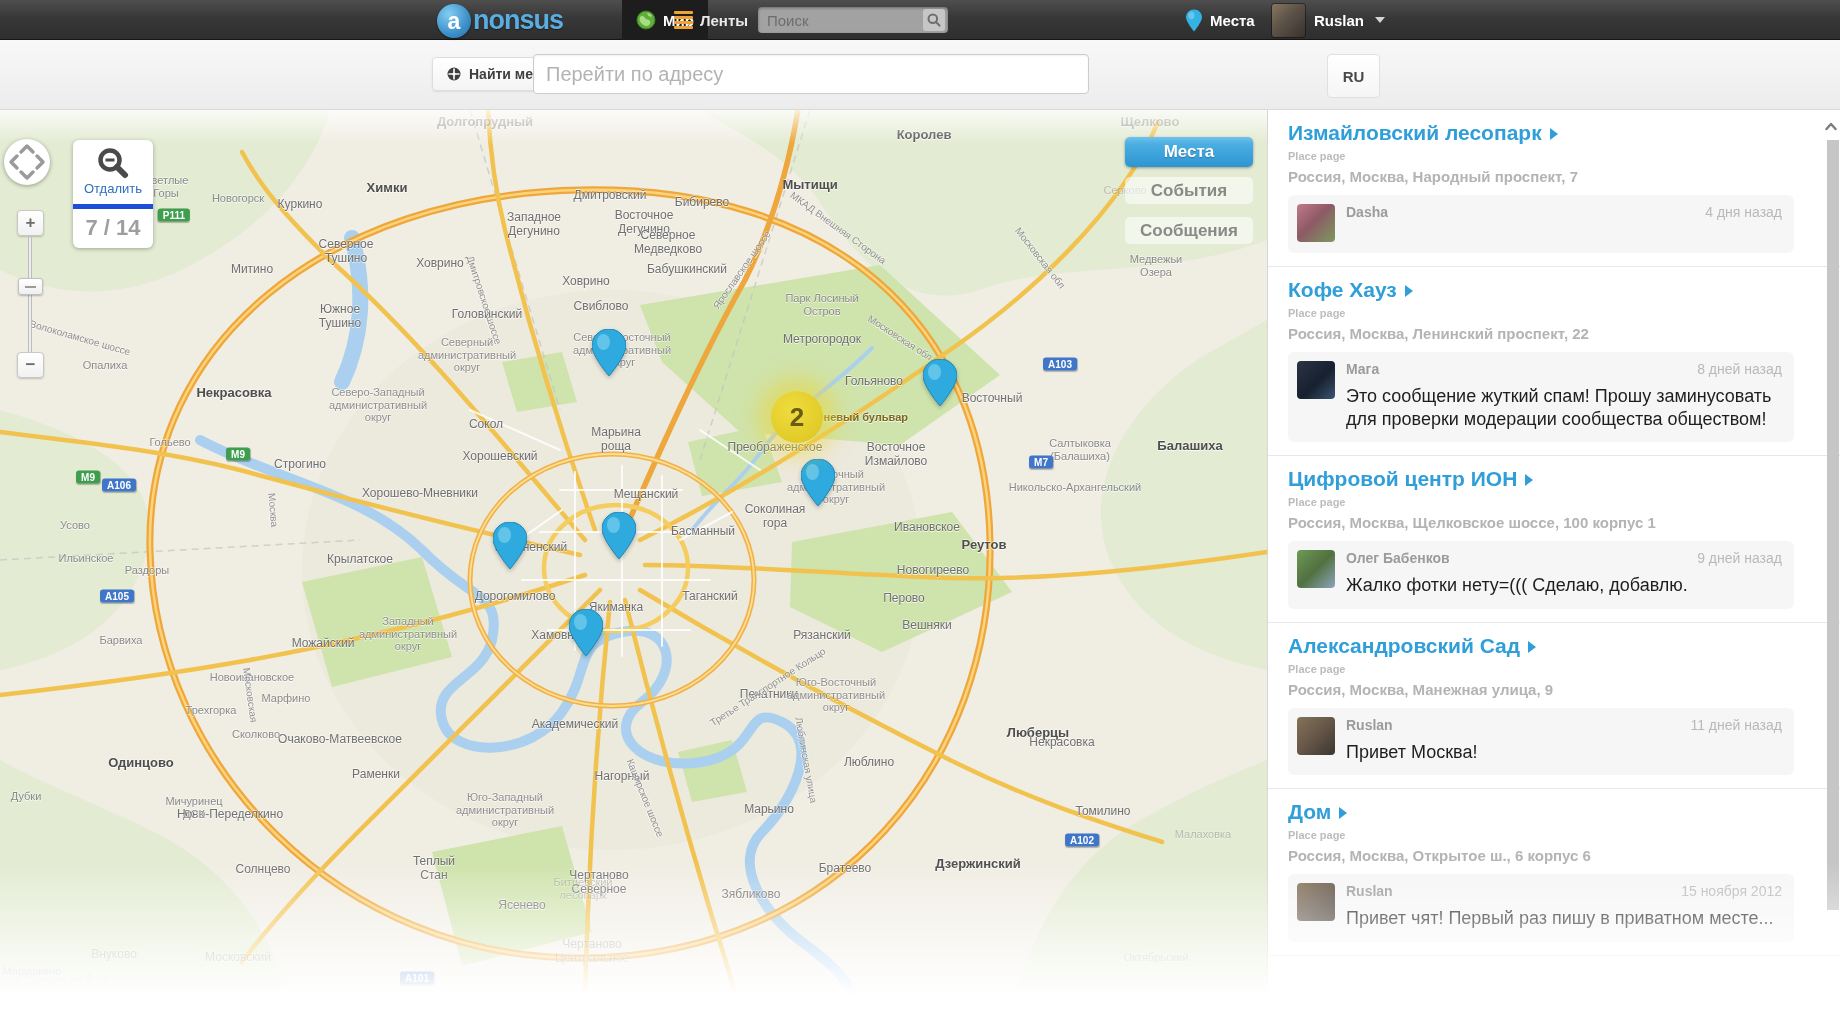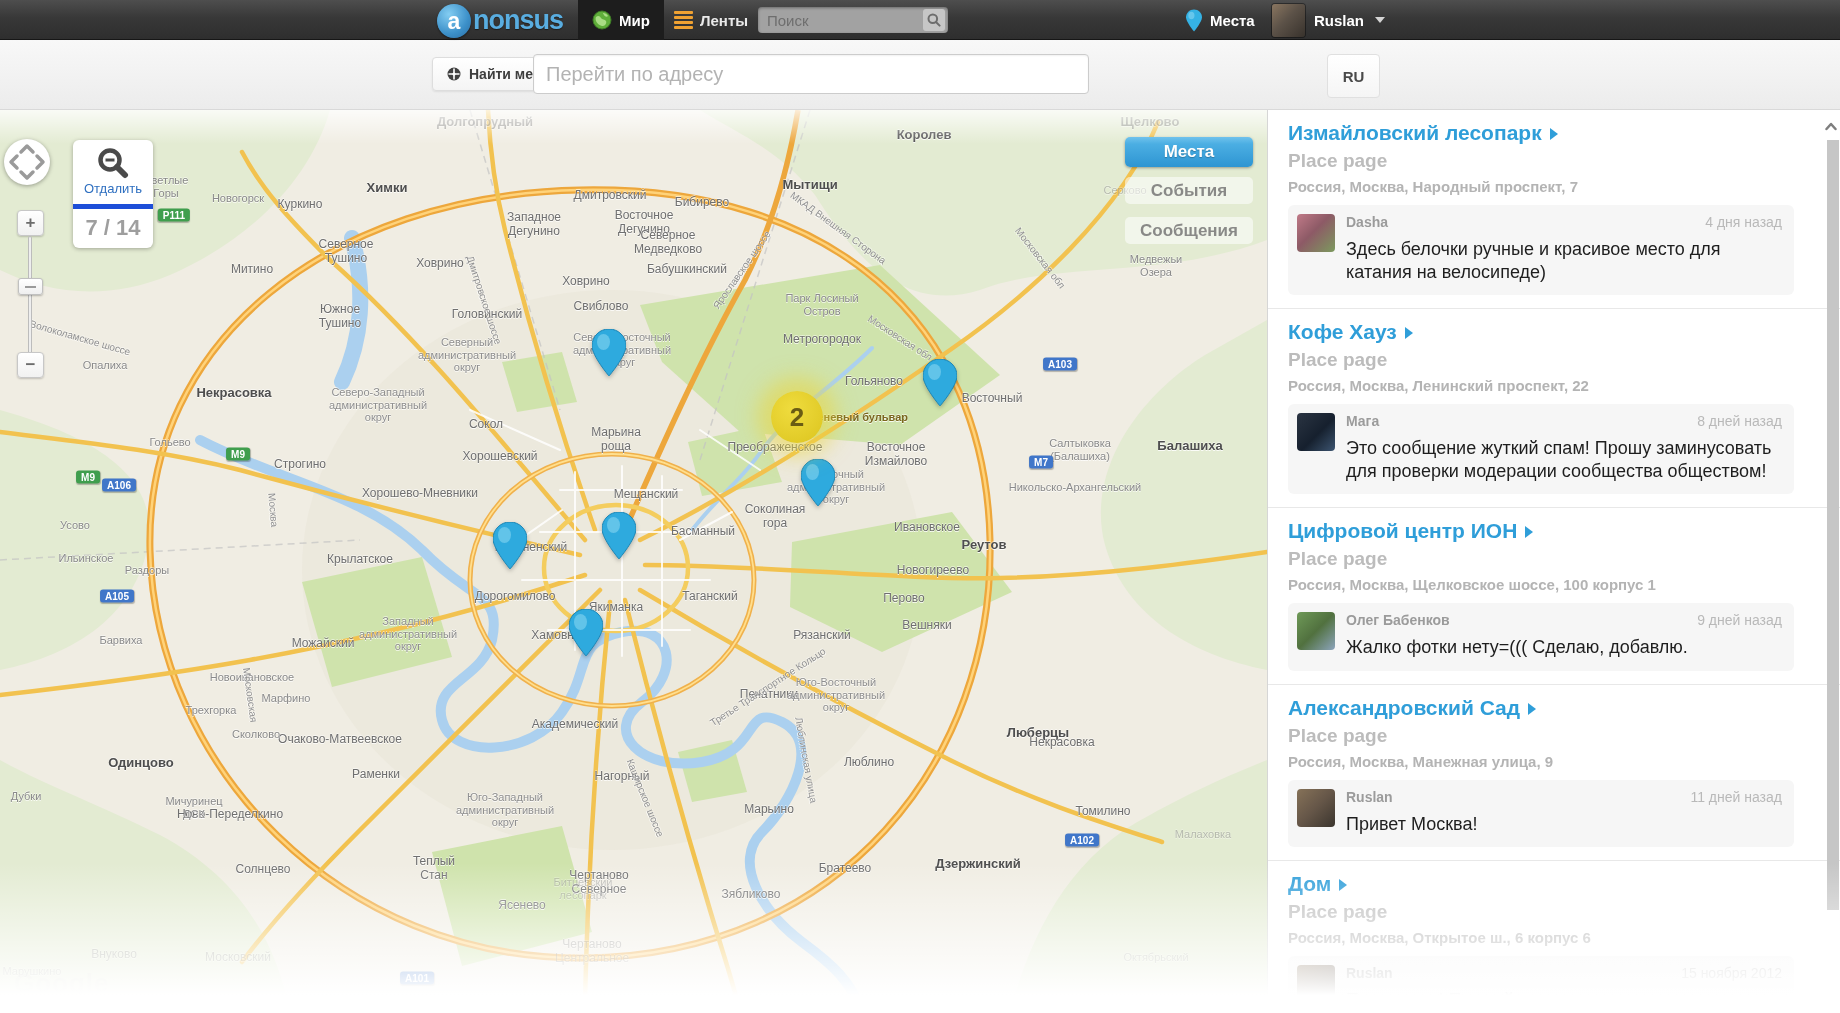--- a/index.html
+++ b/index.html
@@ -12,21 +12,21 @@
     border-bottom:1px solid #161616; z-index:100; }
   .logo { position:absolute; left:437px; top:0; height:40px; display:flex; align-items:center; cursor:pointer; }
   .logo-a { width:34px; height:34px; margin-top:2px; border-radius:50%;
     background:radial-gradient(circle at 35% 30%,#83cdf2,#3c90c9 60%,#2a6da3);
     color:#fff; font-size:23px; font-weight:bold; display:flex; align-items:center; justify-content:center;
     box-shadow:0 1px 2px rgba(0,0,0,.5); }
   .logo-rest { font-size:27px; font-weight:bold; color:#59ade0; letter-spacing:-1px; margin-left:2px;
     text-shadow:0 1px 1px rgba(0,0,0,.45); }
   .nav-tab { position:absolute; top:0; height:40px; display:flex; align-items:center; gap:7px;
     padding:0 14px; color:#e9e9e9; font-size:15px; font-weight:bold; cursor:pointer; }
-  .nav-tab.active { background:#1d1d1d; color:#fff; }
+  .nav-tab.active { background:#1d1d1d; color:#fff;margin-left:44px; }
   .tab-world { left:578px; }
   .tab-feeds { left:660px; }
   .feeds-icon { display:inline-flex; flex-direction:column; gap:2px; }
   .feeds-icon span { width:19px; height:3px; background:#f0a232; border-radius:1px; }
   .nav-search { position:absolute; left:758px; top:7px; width:190px; height:26px;
     background:#a2a2a2; border-radius:4px; border:0; padding:0 30px 0 9px; font-size:15px; color:#3c3c3c;
     box-shadow:inset 0 1px 3px rgba(0,0,0,.35); font-family:inherit; }
   .nav-search::placeholder { color:#6e6e6e; }
   .search-chip { position:absolute; left:923px; top:9px; width:22px; height:22px; background:#c6c6c6;
     border-radius:3px; display:flex; align-items:center; justify-content:center; cursor:pointer; }
@@ -114,21 +114,21 @@
   .fade-top { position:absolute; left:0; top:0; width:100%; height:34px;
     background:linear-gradient(#fff,rgba(255,255,255,0)); opacity:.8; pointer-events:none; z-index:40; }
 
   
   .sidebar { position:absolute; left:1267px; top:0; width:573px; height:903px; background:#fff;
     border-left:1px solid #d6d6d6; overflow:hidden; }
   .place { padding:11px 46px 13px 20px; border-bottom:1px solid #e8e8e8; }
   .place-title { font-size:21px; font-weight:bold; color:#2f9ed9; cursor:pointer; }
   .title-arrow { display:inline-block; width:0; height:0; border-top:6px solid transparent;
     border-bottom:6px solid transparent; border-left:8px solid #2f9ed9; margin-left:8px; }
-  .place-type { font-size:19px; font-weight:bold; color:#bcbcbc; margin-top:5px; }
+  .place-type { font-size:11px; font-weight:bold; color:#bcbcbc; margin-top:5px; }
   .place-address { font-size:15px; font-weight:bold; color:#b4b4b4; margin-top:6px; }
   .comment { position:relative; margin-top:10px; background:#f6f6f6; border-radius:6px;
     padding:9px 12px 12px 58px; min-height:58px; }
   .cavatar { position:absolute; left:9px; top:9px; width:38px; height:38px; border-radius:4px; }
   .av-dasha { background:linear-gradient(135deg,#c07a88 0%,#8d5a66 45%,#7c9a5e 100%); }
   .av-maga  { background:linear-gradient(135deg,#2a3442 0%,#16202e 55%,#3c5470 100%); }
   .av-oleg  { background:linear-gradient(135deg,#6f9a58 0%,#51713f 50%,#8ca4bc 100%); }
   .av-ruslan{ background:linear-gradient(135deg,#867258 0%,#655648 50%,#3b352e 100%); }
   .comment-head { display:flex; justify-content:space-between; align-items:baseline; }
   .cauthor { font-size:14px; font-weight:bold; color:#9b9b9b; }
@@ -510,21 +510,20 @@
     <div class="place">
       <div><span class="place-title">Измайловский лесопарк</span><span class="title-arrow"></span></div>
       <div class="place-type">Place page</div>
       <div class="place-address">Россия, Москва, Народный проспект, 7</div>
       <div class="comment">
         <span class="cavatar av-dasha"></span>
         <div class="comment-head">
           <span class="cauthor">Dasha</span>
           <span class="ctime">4 дня назад</span>
         </div>
-        <div class="ctext">Здесь белочки ручные и красивое место для катания на велосипеде)</div>
       </div>
     </div>
 
     <div class="place">
       <div><span class="place-title">Кофе Хауз</span><span class="title-arrow"></span></div>
       <div class="place-type">Place page</div>
       <div class="place-address">Россия, Москва, Ленинский проспект, 22</div>
       <div class="comment">
         <span class="cavatar av-maga"></span>
         <div class="comment-head">

